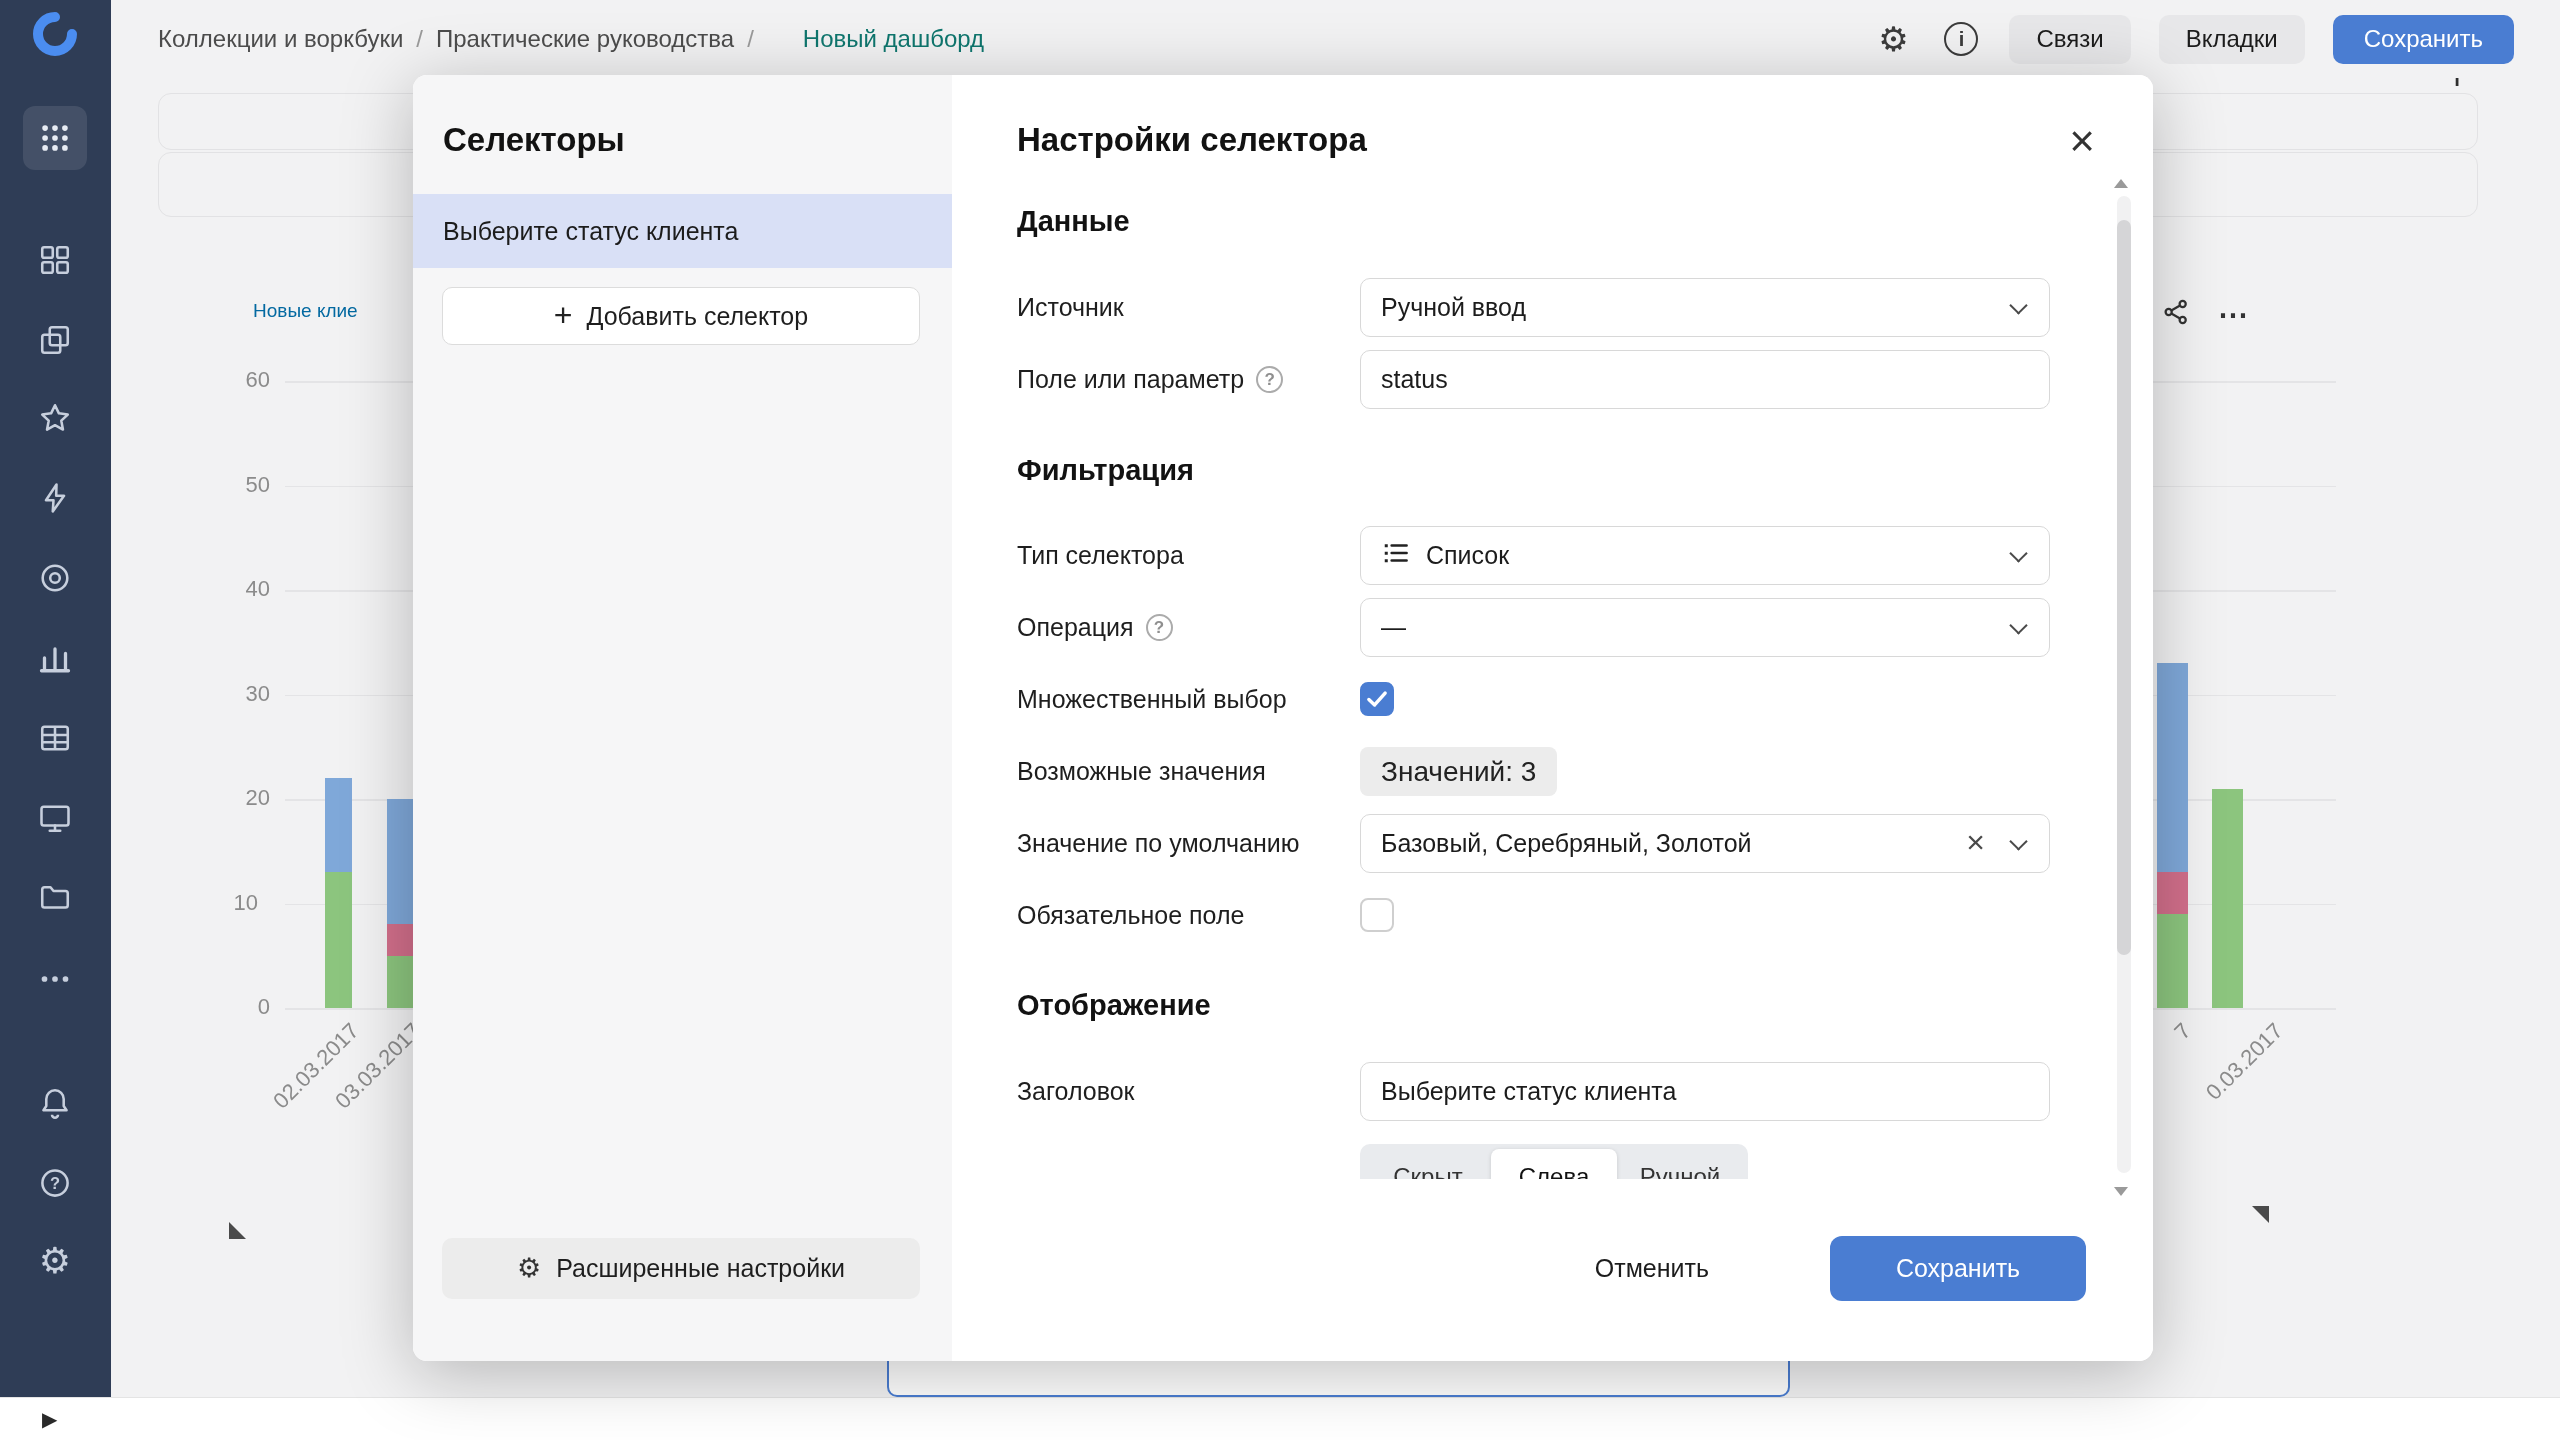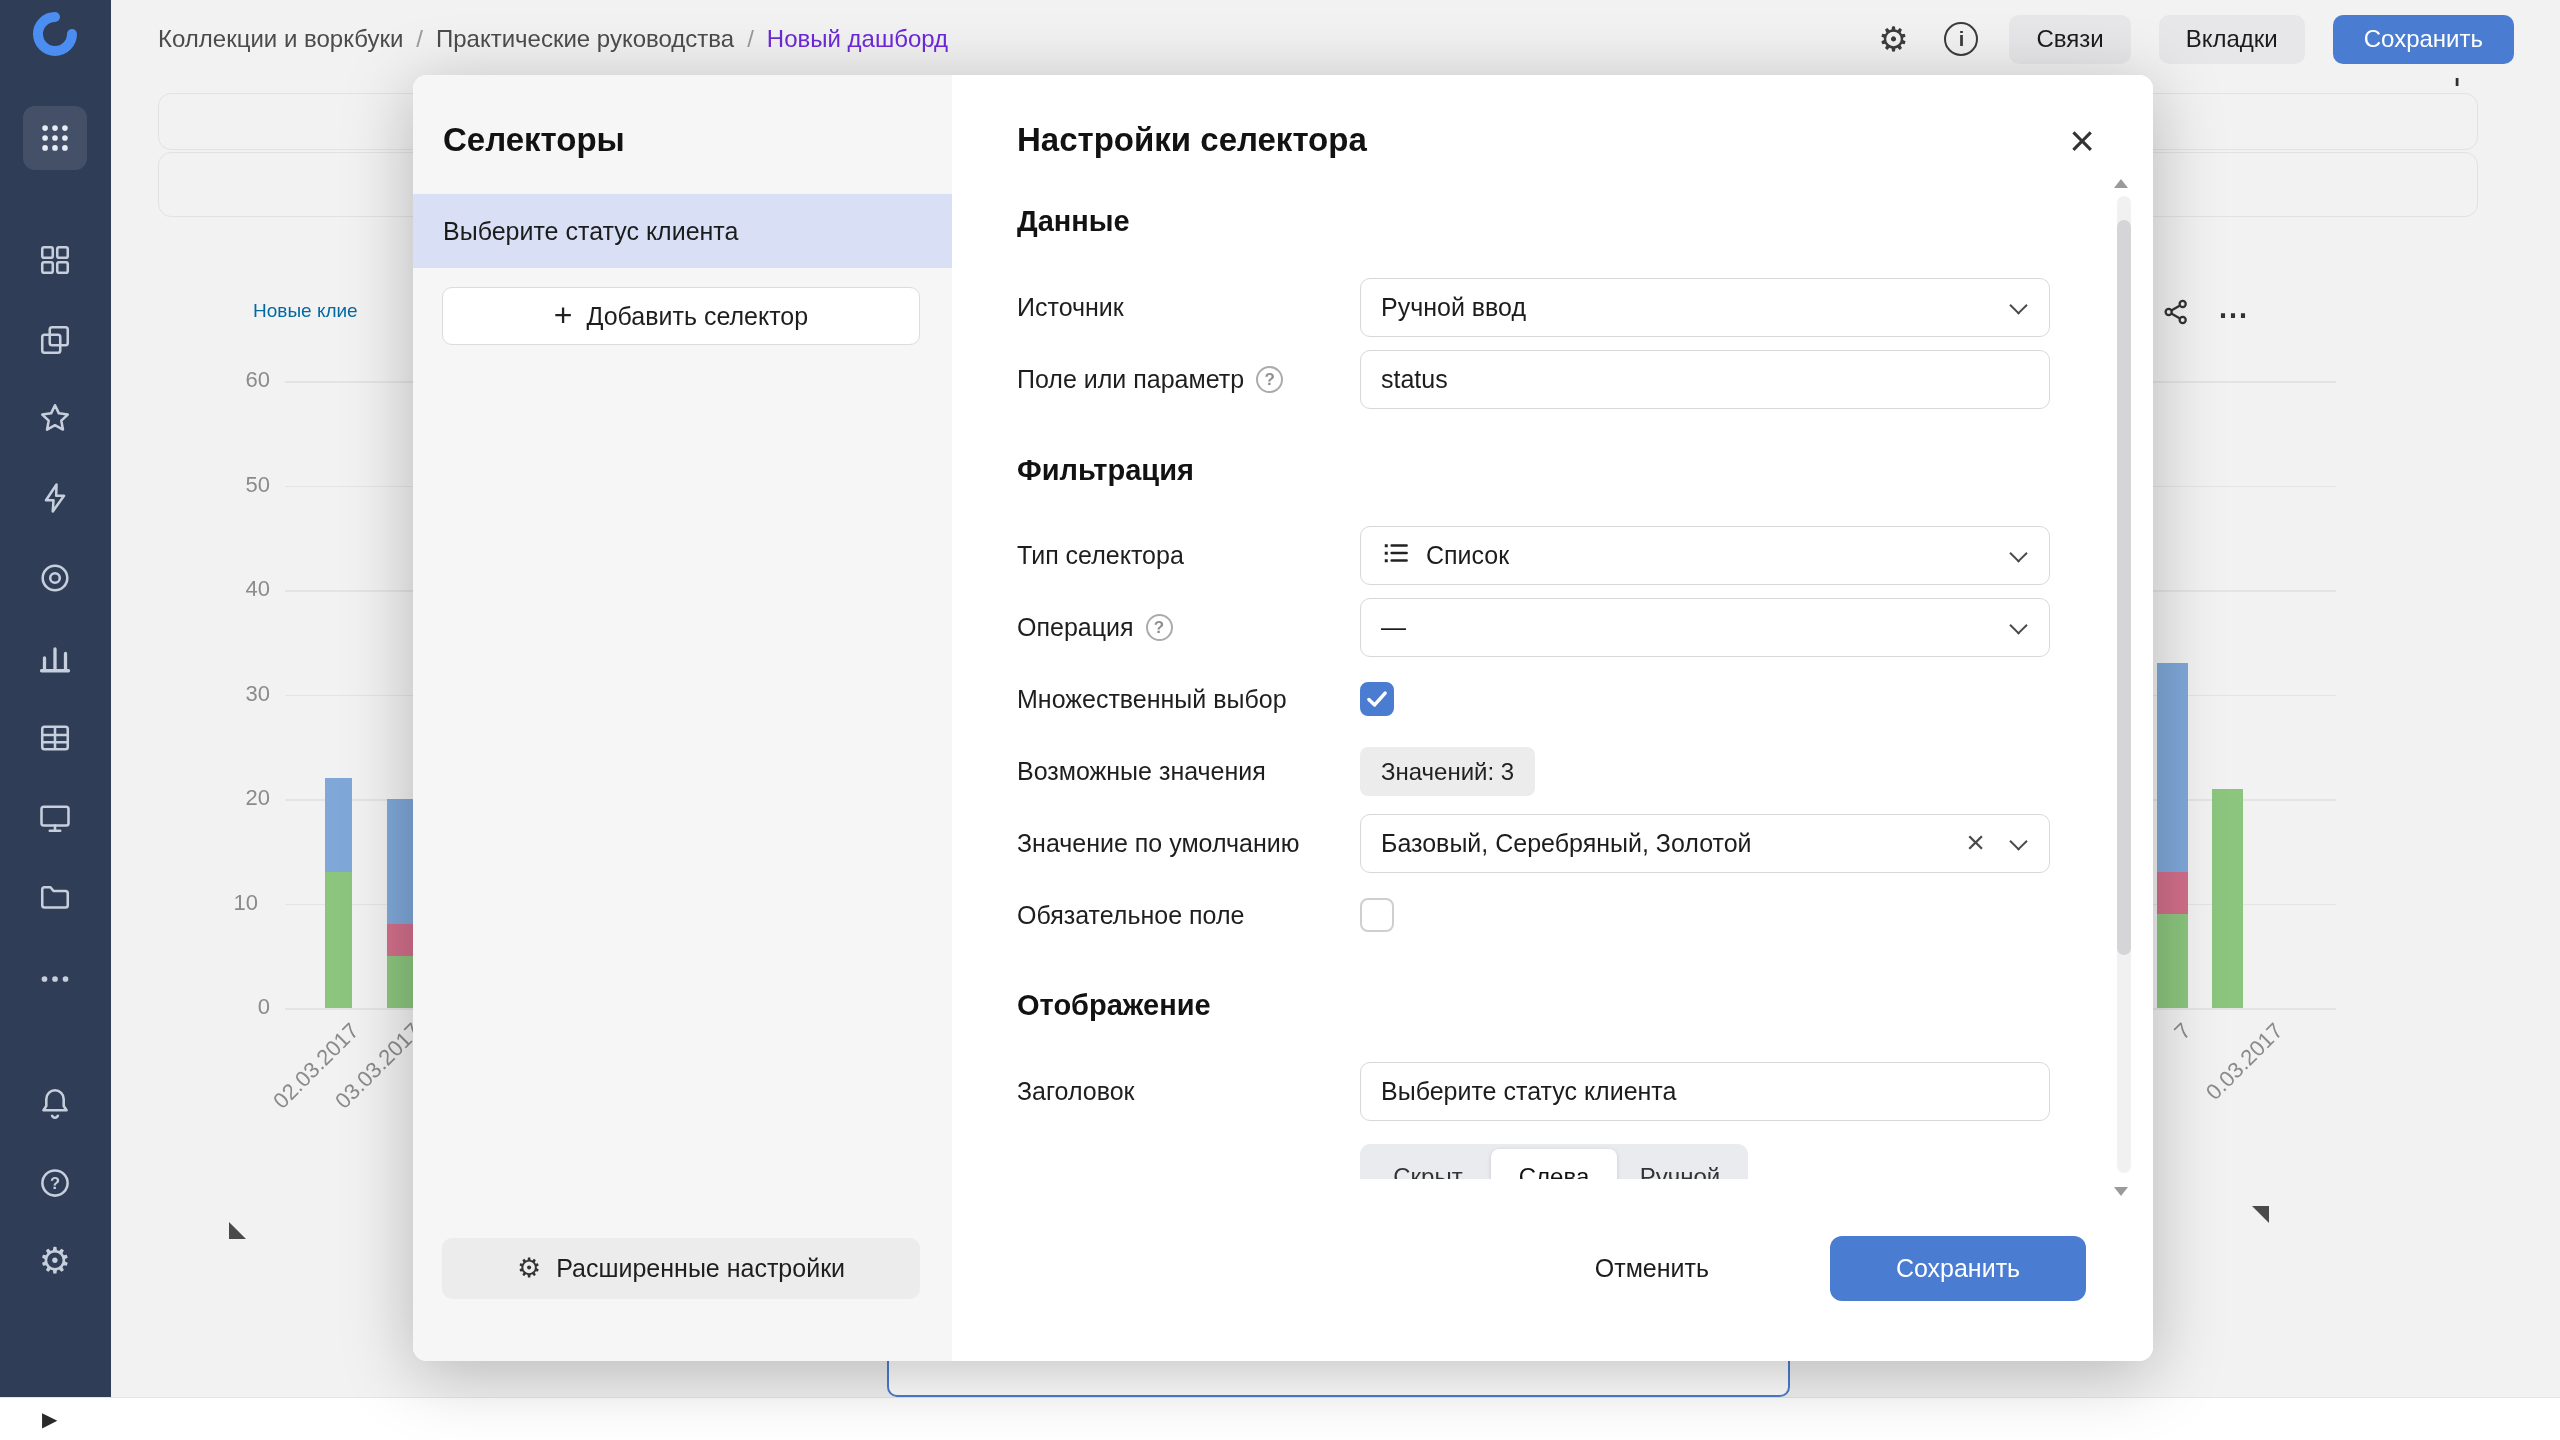--- a/index.html
+++ b/index.html
@@ -3,21 +3,21 @@
 <meta charset="utf-8">
 <style>
   * { margin:0; padding:0; box-sizing:border-box; }
   html,body { width:2560px; height:1440px; overflow:hidden; }
   body { position:relative; background:#f2f2f3; font-family:"Liberation Sans",sans-serif; color:#1c1c1c; }
 
   
   .header { position:absolute; left:111px; top:0; right:0; height:78px; display:flex; align-items:center; padding:0 46px 0 47px; background:#f2f2f3; }
   .breadcrumb { display:flex; align-items:center; font-size:24px; }
   .bc-item { color:#4c4c4c; }
-  .bc-item.last { color:#6d28d9; }
+  .bc-item.last { color:#0f766e;margin-left:36px; }
   .bc-sep { color:#9a9a9a; margin:0 13px; }
   .hdr-right { margin-left:auto; display:flex; align-items:center; gap:28px; }
   .hdr-icon { width:40px; height:40px; display:flex; align-items:center; justify-content:center; }
   .gear-glyph { font-size:34px; color:#3c3c3c; line-height:1; }
   .info-circle { width:34px; height:34px; border:2.6px solid #3c3c3c; border-radius:50%; display:flex; align-items:center; justify-content:center; font-size:20px; font-weight:700; color:#3c3c3c; }
   .hdr-btn { height:49px; padding:0 27px; border-radius:10px; background:#e7e7e9; font-size:24px; color:#1c1c1c; display:flex; align-items:center; }
   .hdr-btn.primary { background:#4a7dd2; color:#fff; padding:0 31px; }
 
   
   .sidebar { position:absolute; left:0; top:0; bottom:43px; width:111px; background:#2f3d56; }
@@ -67,21 +67,21 @@
   .help-circle { width:27px; height:27px; border:2px solid #ababab; border-radius:50%; display:inline-flex; align-items:center; justify-content:center; font-size:17px; font-weight:700; color:#8f8f8f; }
   .select, .inputbox { position:absolute; left:408px; width:690px; height:59px; background:#fff; border:1.8px solid #d8d8d8; border-radius:10px; display:flex; align-items:center; padding:0 40px 0 20px; font-size:25px; color:#1c1c1c; white-space:nowrap; overflow:hidden; }
   .inputbox { padding-right:20px; }
   .chev { position:absolute; right:24px; top:50%; width:13px; height:13px; border-right:2.6px solid #4a4a4a; border-bottom:2.6px solid #4a4a4a; transform:translateY(-70%) rotate(45deg); }
   .clear-x { position:absolute; right:64px; top:50%; transform:translateY(-54%); font-size:32px; color:#4a4a4a; }
   .list-ico { margin-right:15px; flex-shrink:0; }
   .cb { position:absolute; left:408px; top:12px; width:34px; height:34px; border:2px solid #cfcfcf; border-radius:8px; background:#fff; display:flex; align-items:center; justify-content:center; }
   .cb svg { display:none; width:26px; height:26px; }
   .cb.checked { background:#4a7dd2; border-color:#4a7dd2; }
   .cb.checked svg { display:block; }
-  .badge { position:absolute; left:408px; top:5px; height:49px; padding:12px 21px; background:#ececec; border-radius:8px; display:flex; align-items:center; font-size:24px; color:#222; }
+  .badge { position:absolute; left:408px; top:5px; height:49px; padding:12px 21px; background:#ececec; border-radius:8px; display:flex; align-items:center; font-size:28px; color:#222; }
   .segmented { position:absolute; left:408px; top:948px; width:388px; height:65px; background:#e9ebee; border-radius:10px; display:flex; padding:5px; }
   .seg { flex:1; display:flex; align-items:center; justify-content:center; font-size:24px; color:#333; border-radius:8px; }
   .seg.active { background:#fff; color:#111; box-shadow:0 1px 4px rgba(0,0,0,0.15); }
 
   .scroll-track { position:absolute; right:22px; top:121px; width:14px; height:977px; background:#f1f1f2; border-radius:7px; }
   .scroll-thumb { position:absolute; left:0; top:24px; width:14px; height:735px; background:#d5d5d7; border-radius:7px; }
   .scroll-arrow { position:absolute; right:25px; width:0; height:0; }
   .scroll-arrow.up { top:104px; border-left:7px solid transparent; border-right:7px solid transparent; border-bottom:9px solid #9a9a9a; }
   .scroll-arrow.down { top:1112px; border-left:7px solid transparent; border-right:7px solid transparent; border-top:9px solid #9a9a9a; }
 

